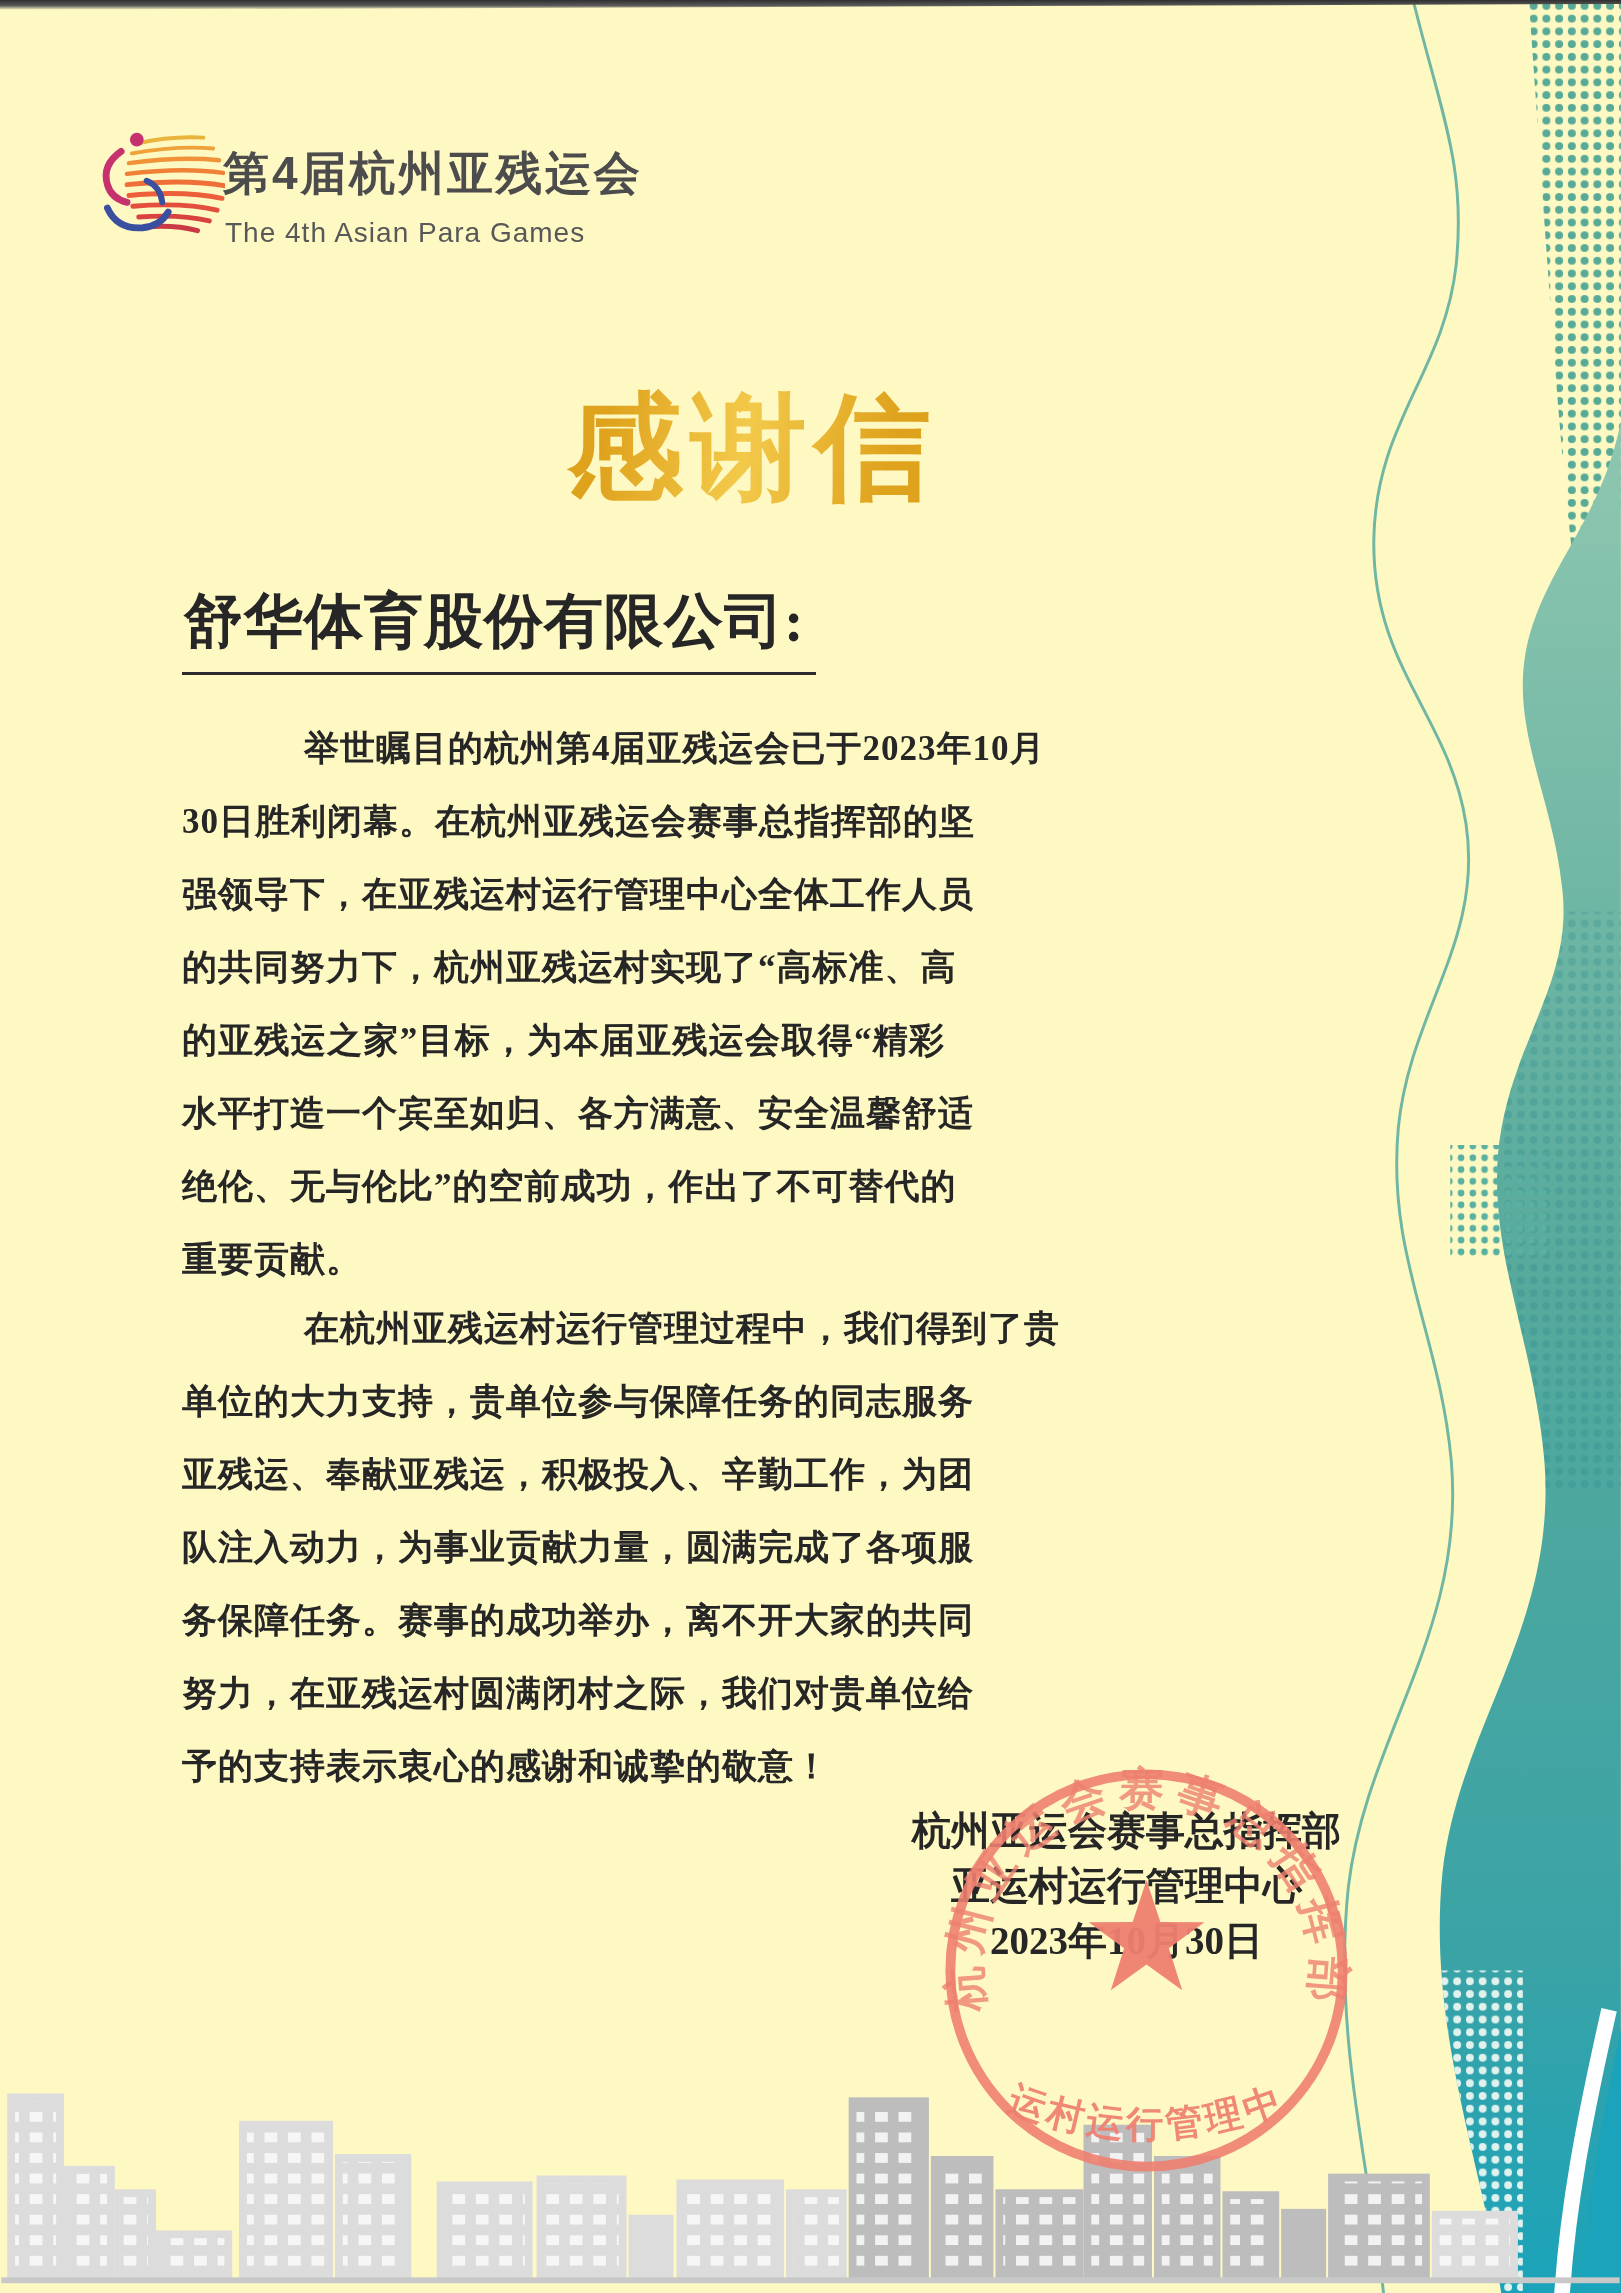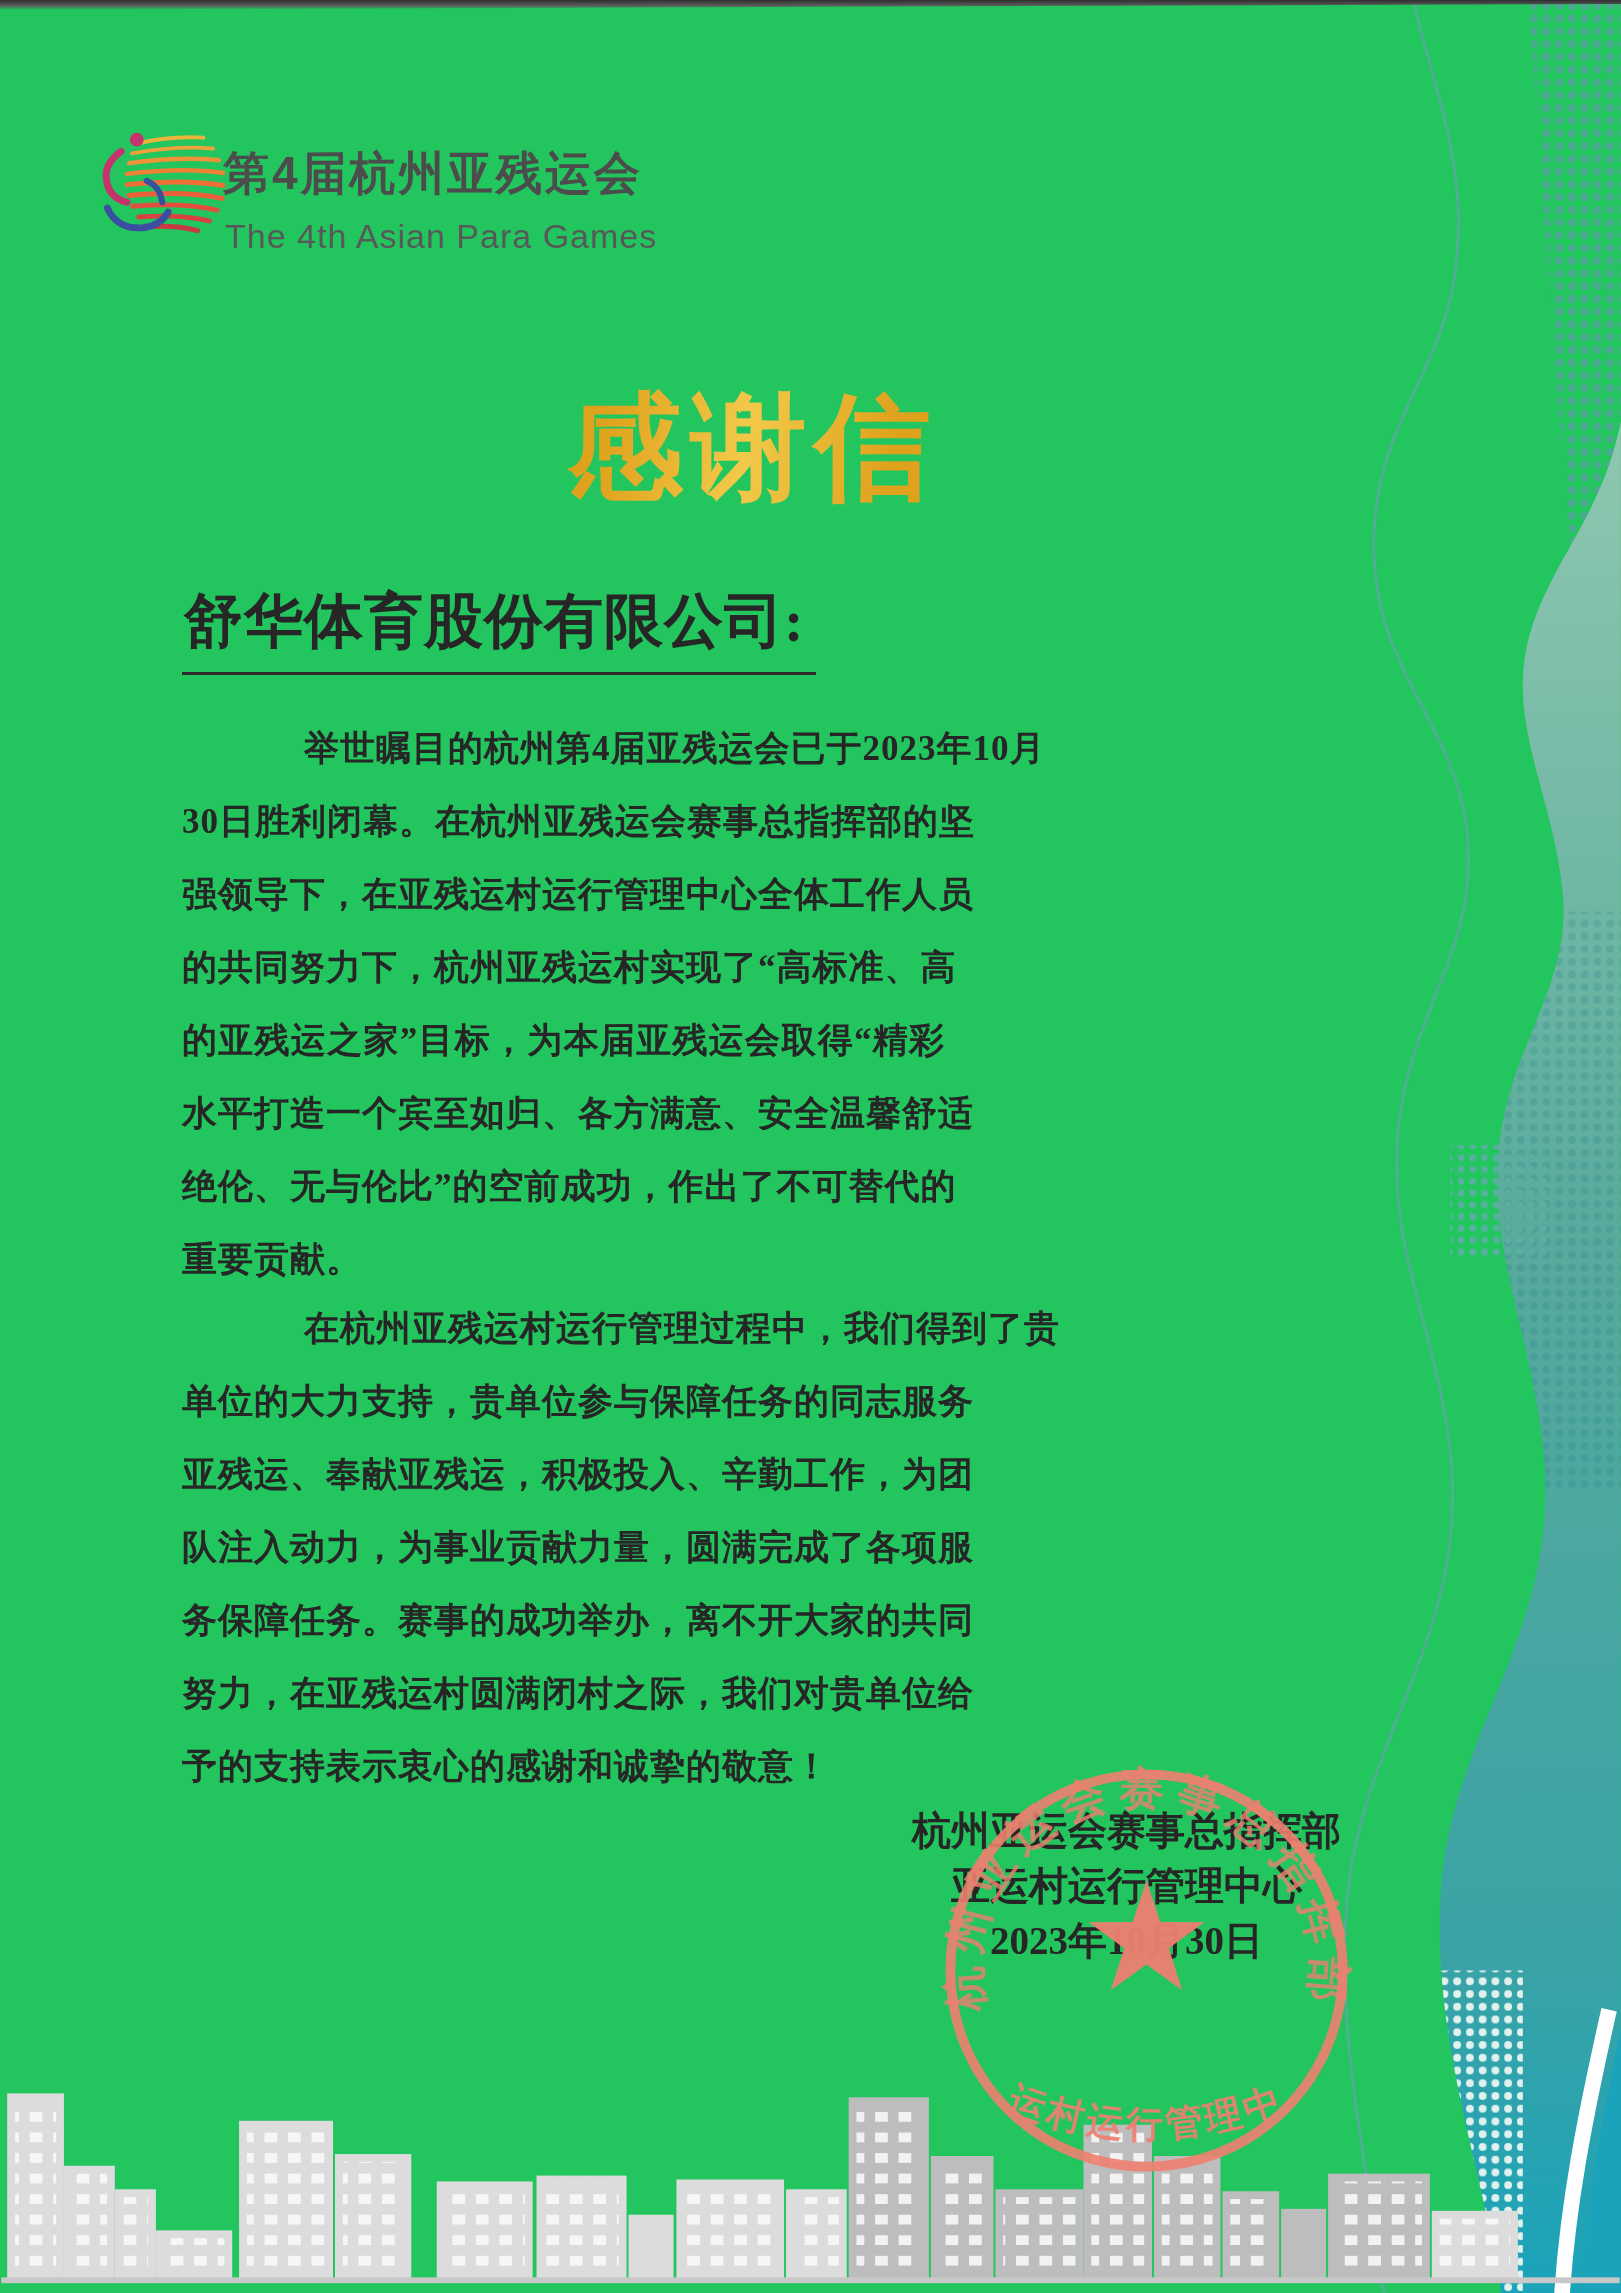--- a/index.html
+++ b/index.html
@@ -1,28 +1,28 @@
 <!DOCTYPE html>
 <html style="--gold: #dfa21d; --gold-light: #f3c94a; --stamp-red: #ee8070; --text: #262626; --teal-light: #8fc7b0; --teal-mid: #57aa9c; --teal-dark: #1aa3ba; --sky-light: #dcdcdc; --sky-dark: #bdbdbd;"><head>
 <meta charset="utf-8">
 <style>
   html,body{margin:0;padding:0;background:#888;}
-  .page{position:relative;width:1621px;height:2294px;background:#22c55e;overflow:hidden;
+  .page{position:relative;width:1621px;height:2294px;background:#fef9c3;overflow:hidden;
         font-family:"Liberation Serif","DejaVu Serif",serif;margin:0 auto;}
   .scanline{position:absolute;top:0;left:0;width:100%;height:9.8px;
         background:linear-gradient(to bottom,#2f2f2f 0%,#5a5a5a 55%,rgba(90,90,90,0) 100%);
         clip-path:polygon(0 0,100% 0,100% 40%,0 100%);}
   
   .logo-mark{position:absolute;left:78px;top:122px;}
   .logo-cn{position:absolute;left:223px;top:143px;
         font-family:"Liberation Sans","DejaVu Sans",sans-serif;
         font-weight:700;font-size:46px;color:#4c4c4c;letter-spacing:2.9px;}
   .logo-en{position:absolute;left:225px;top:217px;
         font-family:"Liberation Sans","DejaVu Sans",sans-serif;
-        font-size:34px;color:#585858;letter-spacing:1px;}
+        font-size:28px;color:#585858;letter-spacing:1px;}
   
   .title{position:absolute;left:567px;top:370px;font-size:116px;font-weight:700;letter-spacing:7.8px;
         background:linear-gradient(100deg,var(--gold,#dfa21d) 12%,var(--gold-light,#f3c94a) 48%,var(--gold,#dfa21d) 85%);
         -webkit-background-clip:text;background-clip:text;color:transparent;text-align:center;}
   
   .recipient{position:absolute;left:182px;top:582px;font-size:59px;font-weight:700;
         color:var(--text,#262626);border-bottom:3.9px solid #2b2b2b;
         padding:0 11.8px 9.8px 2px;letter-spacing:1px;}
   
   .para{position:absolute;left:182px;width:763px;color:var(--text,#262626);

